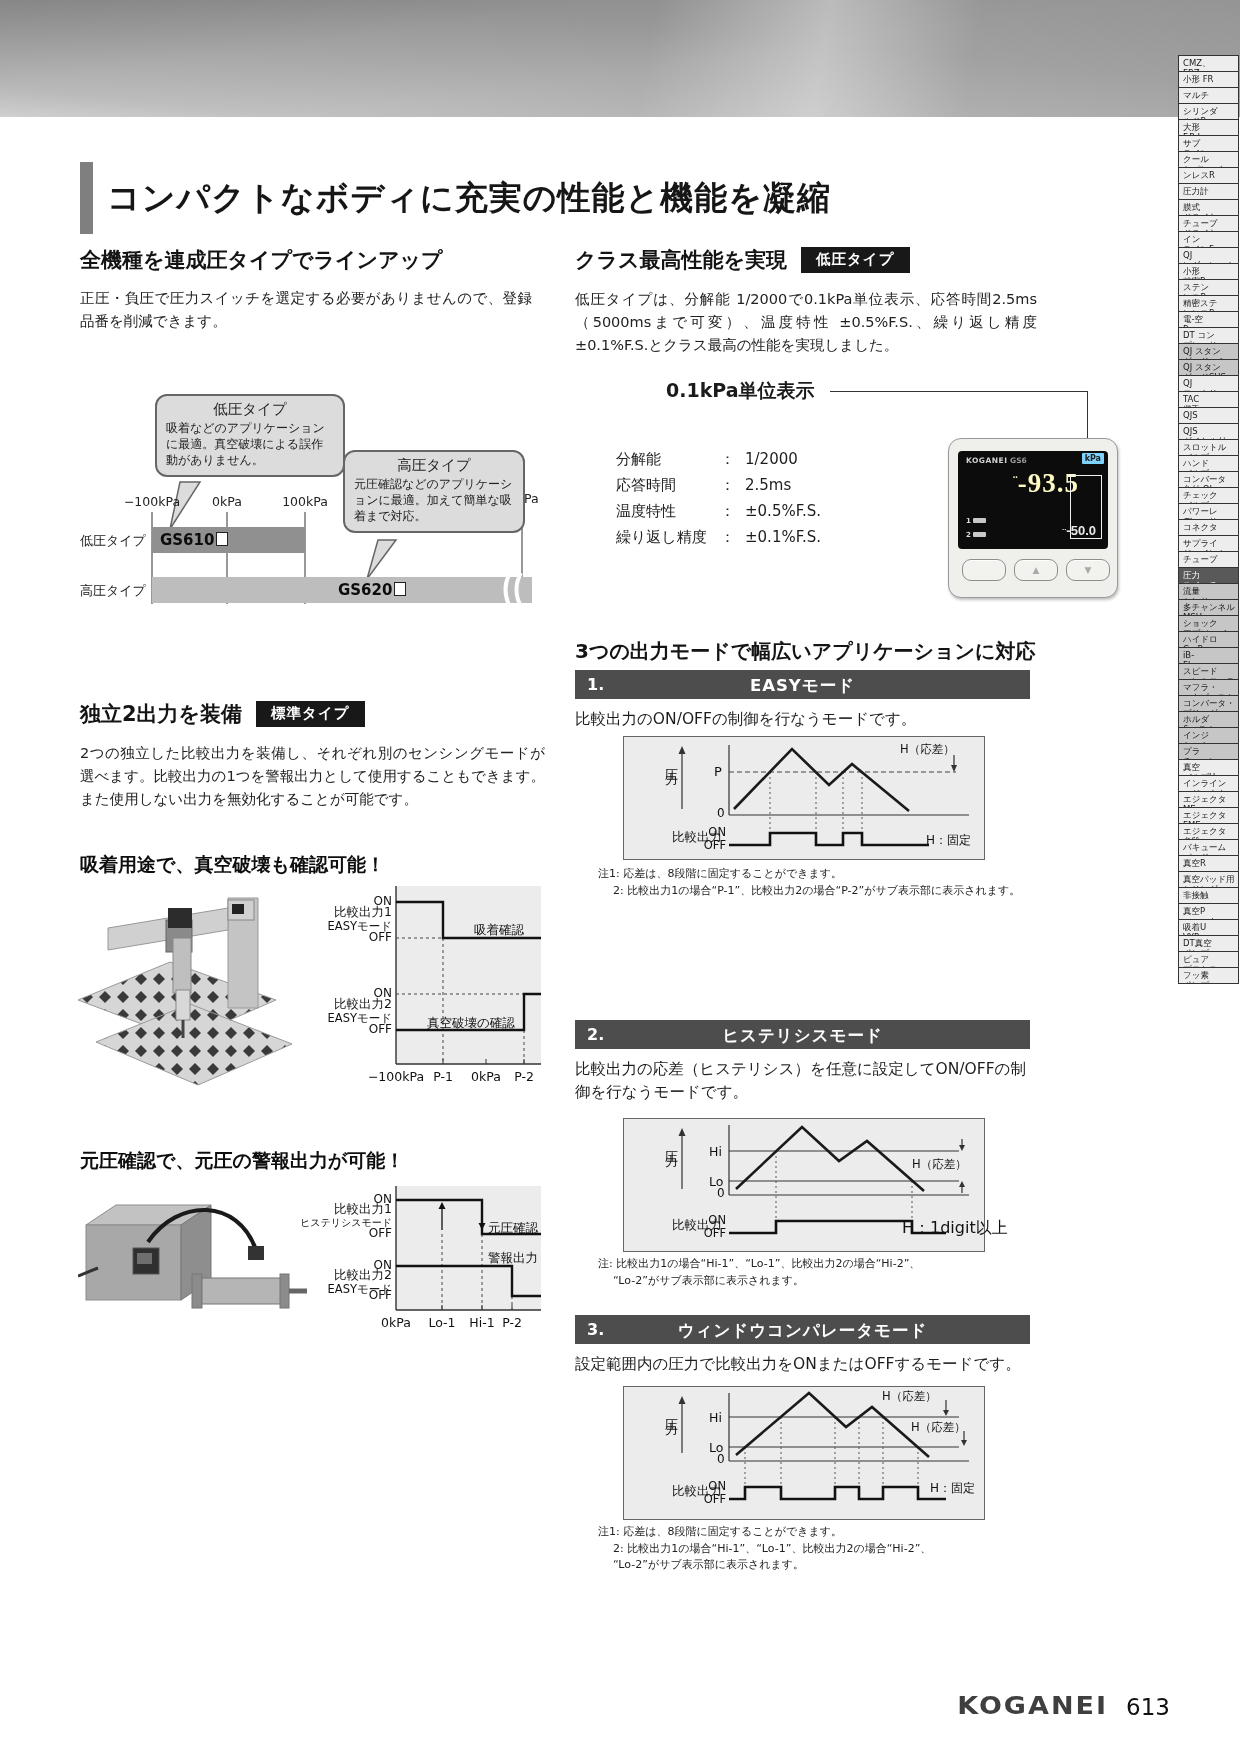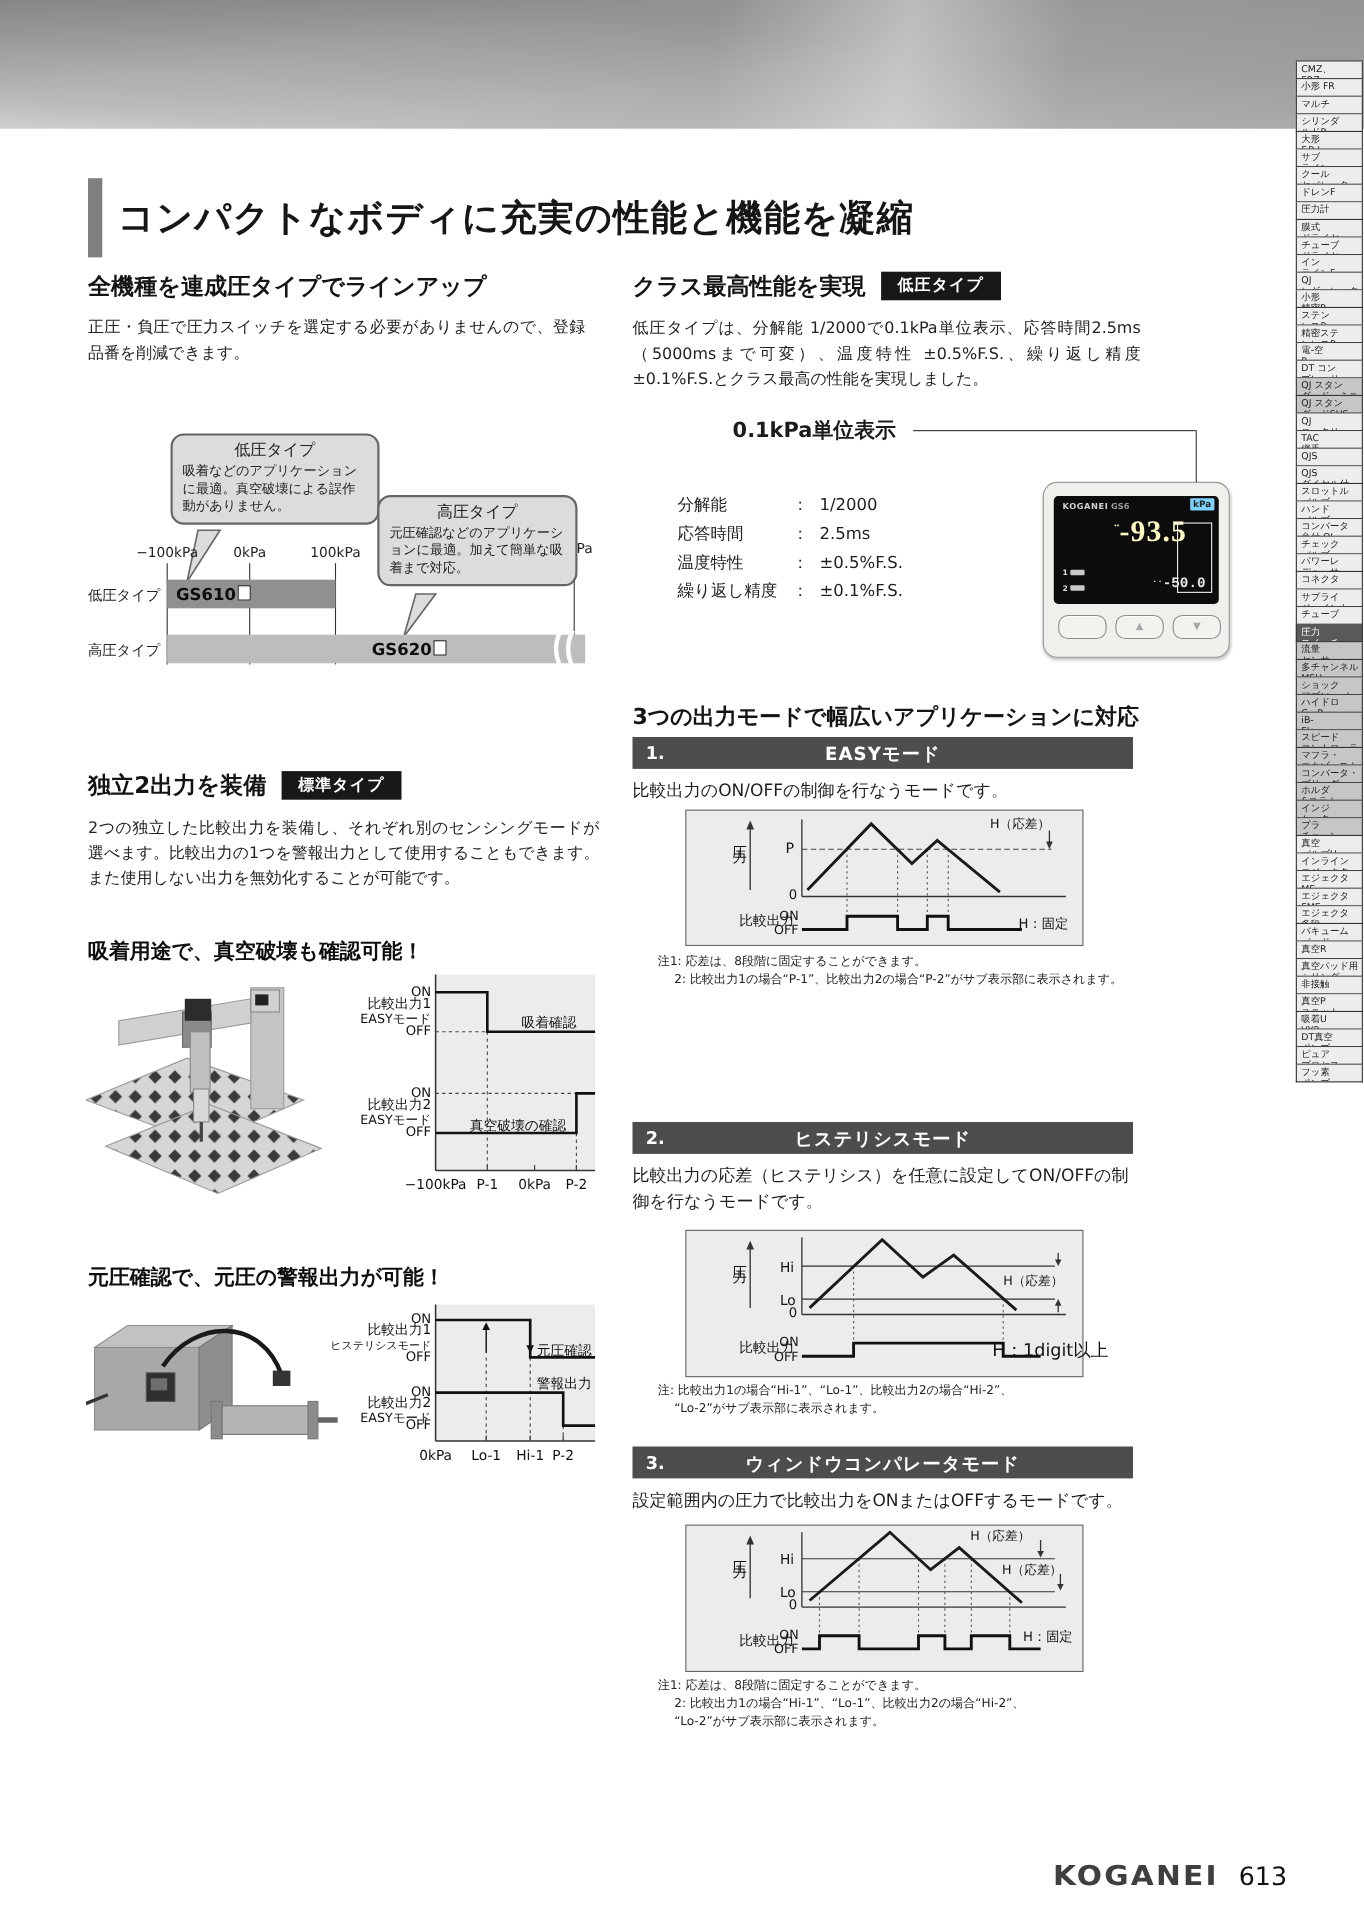--- a/index.html
+++ b/index.html
@@ -42,21 +42,21 @@
   
   .device{left:948px;top:438px;width:168px;height:158px;background:#efefec;border:1px solid #9a9a9a;
           border-radius:13px;box-shadow:1px 2px 3px rgba(0,0,0,.25)}
   .panel{position:absolute;left:9px;top:12px;width:150px;height:98px;background:#0c0c0c;border-radius:4px}
   .dbrand{position:absolute;left:8px;top:5px;font-size:7.5px;font-weight:bold;color:#d2d2d2;letter-spacing:.5px}
   .dmodel{position:absolute;left:52px;top:5px;font-size:7.5px;font-weight:bold;color:#9b9b9b}
   .dunit{position:absolute;right:4px;top:2px;background:#7dd3fc;color:#222;font-size:8px;font-weight:bold;padding:1px 3px;border-radius:1px}
   .dmain{position:absolute;right:29px;top:17px;font-family:Liberation Serif, serif;
          font-size:27px;font-weight:bold;color:#fef9c3;letter-spacing:1px}
   .dpre{font-size:10px;vertical-align:14px;letter-spacing:0}
-  .dsub{position:absolute;right:12px;top:72px;font-family:Liberation Mono, monospace;
+  .dsub{position:absolute;right:12px;top:72px;font-family:Liberation Sans, sans-serif;
         font-size:13px;font-weight:bold;color:#e8e8e8}
   .dsubpre{font-size:8px;vertical-align:5px}
   .dcal{position:absolute;left:112px;top:24px;width:30px;height:62px;border:1px solid #f0f0f0}
   .ind{position:absolute;left:8px;font-size:7px;color:#ddd;font-weight:bold}
   .indbar{display:inline-block;width:13px;height:5px;background:#c8c8c8;border-radius:1px;margin-left:2px}
   .btnrow{position:absolute;left:13px;top:120px;display:flex;gap:8px}
   .dbtn{width:42px;height:20px;background:#f2f2ef;border:1px solid #8d8d8d;border-radius:9px;
         text-align:center;line-height:20px;font-size:9px;color:#a9a9a9;box-shadow:inset 0 1px 1px #fff}
   
   .hline{border-top:1.5px solid #333}
@@ -91,21 +91,21 @@
       <div class="tab">小形 FR</div>
       <div class="tab">マルチ</div>
       <div class="tab">シリンダ
 ルドR</div>
       <div class="tab">大形
 F.R.L.</div>
       <div class="tab">サブ
 ライン</div>
       <div class="tab">クール
 セパレータ</div>
-      <div class="tab">ドレンF</div>
+      <div class="tab">ンレスR</div>
       <div class="tab">圧力計</div>
       <div class="tab">膜式
 ドライヤ</div>
       <div class="tab">チューブ
 ドライヤ</div>
       <div class="tab">イン
 ラインF</div>
       <div class="tab">QJ
 レギュレータ</div>
       <div class="tab">小形

